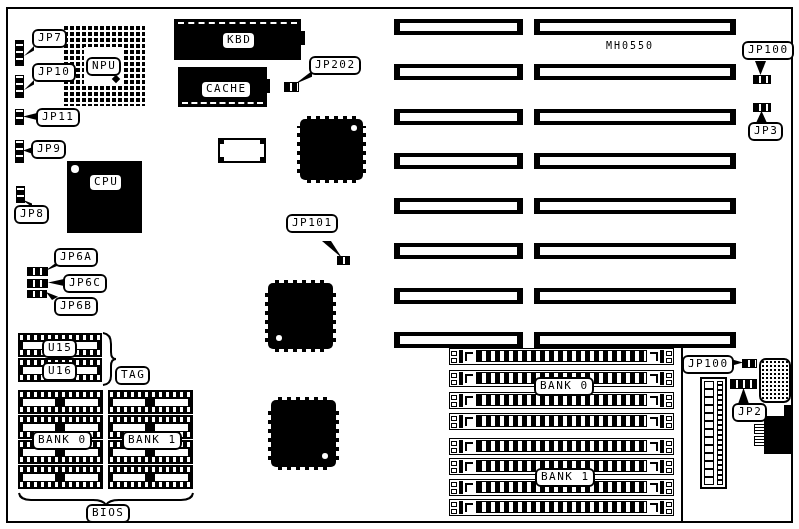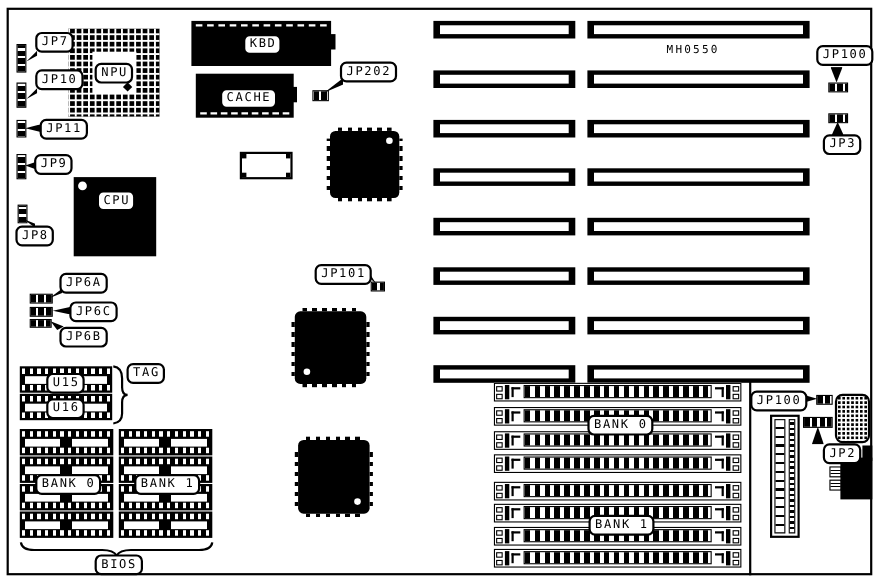--- a/index.html
+++ b/index.html
@@ -191,21 +191,21 @@
     <div class="dot" style="left:8px;bottom:8px"></div>
   </div>
   <div class="qfp" style="left:271px;top:400px;width:65px;height:67px">
     <div class="pt"></div>
       <div class="pb"></div>
     <div class="pl"></div>
       <div class="pr2"></div>
     <div class="dot" style="right:8px;bottom:8px"></div>
   </div>
 
-  <div class="lbl" style="left:286px;top:240px">JP101</div>
+  <div class="lbl" style="left:286px;top:214px">JP101</div>
   <div class="tail" style="left:322px;top:241px;width:20px;height:17px;clip-path:polygon(0 0,45% 0,100% 100%)"></div>
   <div class="hjump" style="left:337px;top:256px;width:13px;height:9px"></div>
 
   <div id="isa-slots">
       <div class="isa" style="top: 19px; left: 394px; width: 129px;"></div>
       <div class="isa" style="top: 19px; left: 534px; width: 202px;"></div>
       <div class="isa" style="top: 64px; left: 394px; width: 129px;"></div>
       <div class="isa" style="top: 64px; left: 534px; width: 202px;"></div>
       <div class="isa" style="top: 109px; left: 394px; width: 129px;"></div>
       <div class="isa" style="top: 109px; left: 534px; width: 202px;"></div>
@@ -239,21 +239,21 @@
         <div class="pr"></div>
         <div class="bd"></div>
         <div class="pr"></div>
       </div>
     </div>
   <div class="lbl" style="left:42px;top:339px">U15</div>
   <div class="lbl" style="left:42px;top:362px">U16</div>
   <svg class="brace" style="left:100px;top:331px" width="18" height="56" viewBox="0 0 18 56">
     <path d="M3,2 Q11,3 11,13 L11,21 Q11,28 16,28 Q11,28 11,35 L11,45 Q11,53 3,54" fill="none" stroke="#000" stroke-width="2"></path>
   </svg>
-  <div class="lbl" style="left:115px;top:330px">TAG</div>
+  <div class="lbl" style="left:115px;top:366px">TAG</div>
 
   <div id="cache-bank0" class="abs" style="left:18px;top:390px;width:85px;height:101px">
       <div class="dip" style="height: 24px;">
         <div class="pr"></div>
         <div class="bd"></div>
         <div class="pr"></div>
       </div>
       <div class="dip" style="height: 24px;">
         <div class="pr"></div>
         <div class="bd"></div>
@@ -393,21 +393,21 @@
   <div class="lbl" style="left:535px;top:468px">BANK 1</div>
 
   <div id="divider-line"></div>
 
   <div class="lbl" style="left:682px;top:355px">JP100</div>
   <div class="tail" style="left:727px;top:358px;width:16px;height:9px;clip-path:polygon(100% 50%,0 0,0 100%)"></div>
   <div class="hjump" style="left:742px;top:359px;width:15px;height:9px"></div>
 
   <div class="hjump" style="left:730px;top:379px;width:27px;height:10px"></div>
   <div class="tail" style="left:738px;top:388px;width:11px;height:16px;clip-path:polygon(50% 0,0 100%,100% 100%)"></div>
-  <div class="lbl" style="left:748px;top:403px">JP2</div>
+  <div class="lbl" style="left:732px;top:403px">JP2</div>
 
   <div id="dotgrid"></div>
   <div id="vheader">
     <div class="col-sq"></div>
     <div class="col-comb"></div>
   </div>
   <div class="blk" style="left:764px;top:416px;width:29px;height:38px"></div>
   <div class="blk" style="left:784px;top:405px;width:9px;height:14px"></div>
   <div class="tab" style="left:754px;top:424px"></div>
   <div class="tab" style="left:754px;top:436px"></div>

